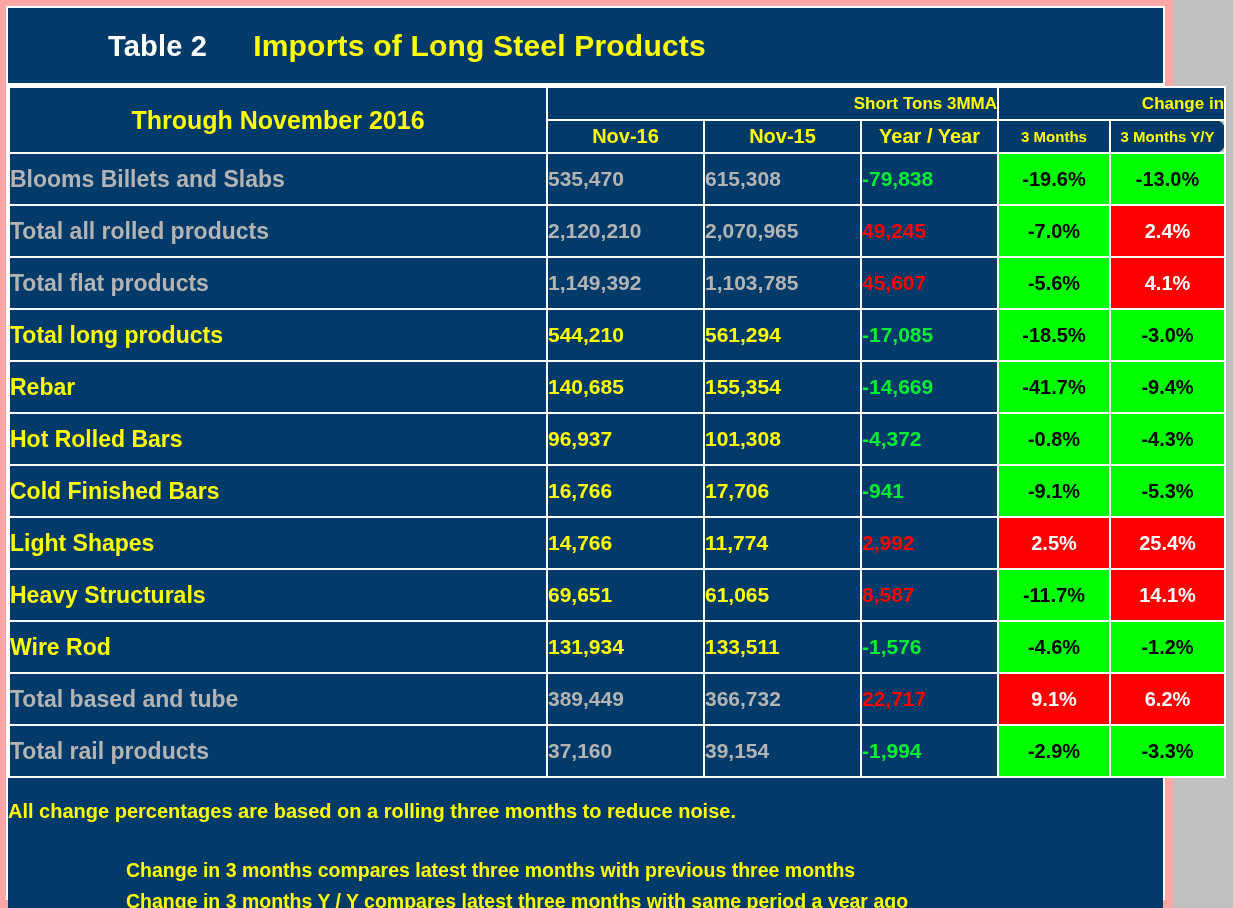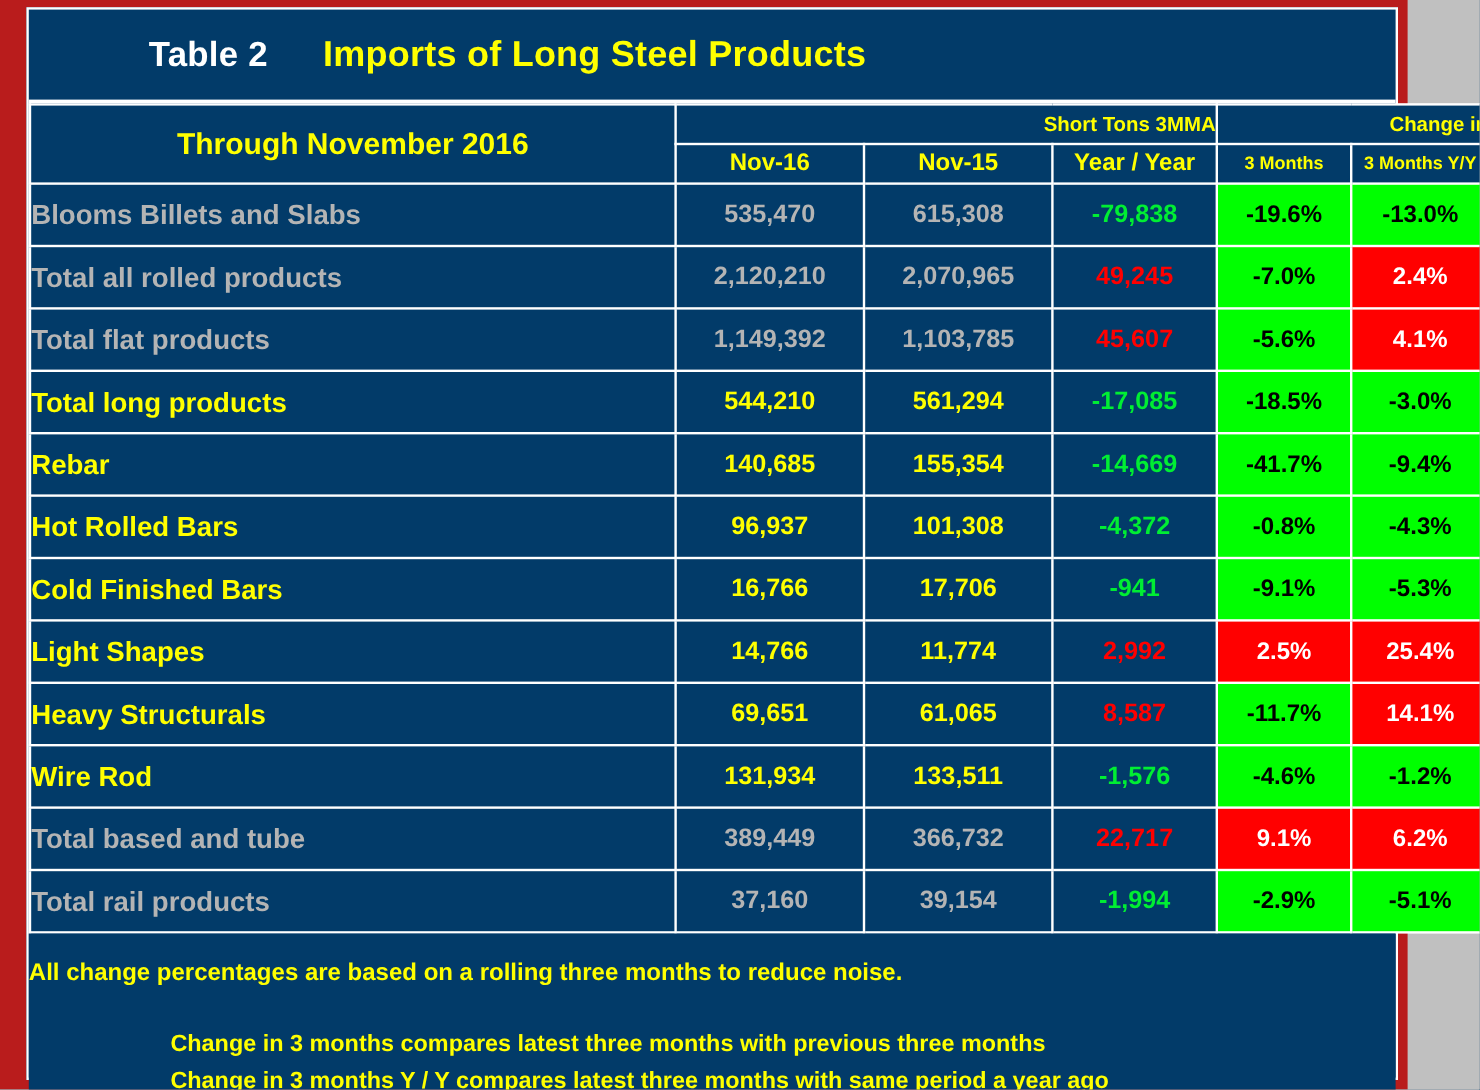--- a/index.html
+++ b/index.html
@@ -11,22 +11,22 @@
     width: 1233px;
     height: 908px;
     font-family: "Liberation Sans", sans-serif;
     overflow: hidden;
   }
   #page {
     position: relative;
     width: 1173px;
     height: 908px;
     box-sizing: border-box;
-    background: #b91c1c;
-    padding: 6px 8px 8px 22px;
+    background: #fca5a5;
+    padding: 6px 8px 8px 6px;
   }
   .frame {
     width: 100%;
     height: 100%;
     box-sizing: border-box;
     background: #023B69;
     border: 2px solid #ffffff;
     display: flex;
     flex-direction: column;
   }
@@ -128,21 +128,20 @@
     font-size: 23px;
     font-weight: bold;
     text-align: left;
     white-space: nowrap;
   }
   td.rnum {
     height: 50px;
     vertical-align: middle;
     font-size: 21px;
     font-weight: bold;
-    text-align: center;
   }
   td.rpct {
     height: 50px;
     vertical-align: middle;
     font-size: 20px;
     font-weight: bold;
     text-align: center;
   }
 
   
@@ -309,21 +308,21 @@
             <td class="rnum c-red">22,717</td>
             <td class="rpct sep-left fill-red">9.1%</td>
             <td class="rpct fill-red">6.2%</td>
           </tr>
           <tr>
             <td class="rlabel ind1 c-grey">Total rail products</td>
             <td class="rnum sep-left c-grey">37,160</td>
             <td class="rnum c-grey">39,154</td>
             <td class="rnum c-green">-1,994</td>
             <td class="rpct sep-left fill-green">-2.9%</td>
-            <td class="rpct fill-green">-5.1%</td>
+            <td class="rpct fill-green">-3.3%</td>
           </tr>
         </tbody>
     </table>
 
     <div class="notes">
       <div class="note-center">All change percentages are based on a rolling three months to reduce noise.</div>
       <div class="note-block">
         <div class="note-line">Change in 3 months compares latest three months with previous three months</div>
         <div class="note-line">Change in 3 months  Y / Y compares latest three months with same period a year ago</div>
       </div>

